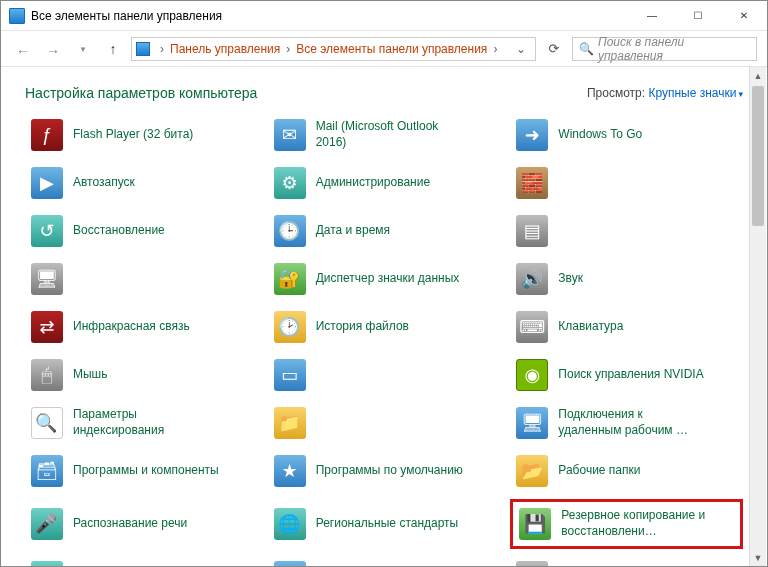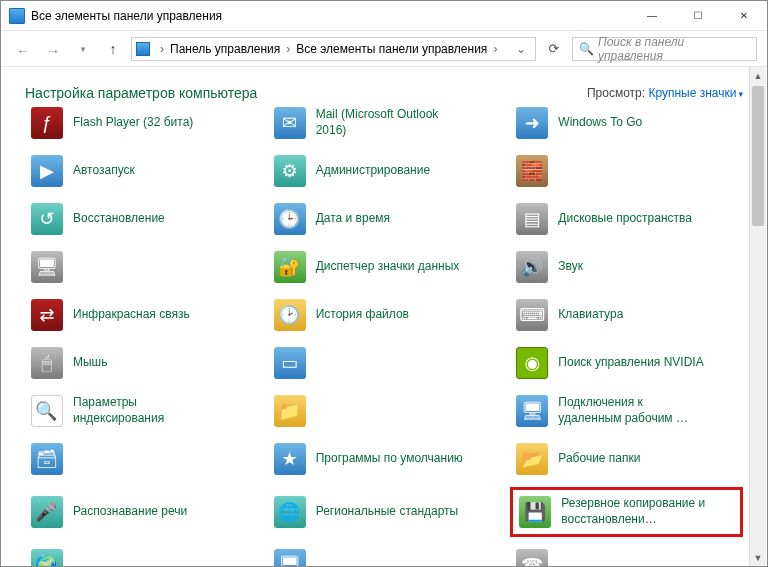--- a/index.html
+++ b/index.html
@@ -12,29 +12,29 @@
   .winbtns { display: flex; }
   .winbtn { width: 46px; height: 30px; display: flex; align-items: center; justify-content: center; color: #333; font-size: 10px; }
 
   
   .navbar { height: 36px; display: flex; align-items: center; padding: 0 10px; gap: 6px; border-bottom: 1px solid #e5e5e5; }
   .navarrow { width: 24px; height: 24px; display: flex; align-items: center; justify-content: center; color: #888; font-size: 14px; border-radius: 2px; }
   .navarrow.enabled { color: #333; }
   .addr { flex: 1; height: 24px; border: 1px solid #ccc; display: flex; align-items: center; padding: 0 4px; font-size: 12px; background: #fff; }
   .addr .cp-icon { width: 14px; height: 14px; background: linear-gradient(#5ab0e8,#1e7bd0); border: 1px solid #166bb3; margin-right: 6px; }
   .addr .sep { color: #666; padding: 0 4px; }
-  .addr .crumb { color: #000000; padding: 2px 2px; }
+  .addr .crumb { color: #c2410c; padding: 2px 2px; }
   .addr .chev { width: 20px; text-align: center; color: #666; }
   .refresh { width: 24px; height: 24px; display: flex; align-items: center; justify-content: center; color: #555; font-size: 13px; }
   .search { width: 185px; height: 24px; border: 1px solid #ccc; display: flex; align-items: center; padding: 0 6px; font-size: 12px; color: #888; font-style: italic; }
   .search .s-icon { margin-right: 4px; font-style: normal; color: #888; }
 
   
   .content { position: relative; height: calc(100% - 66px); padding: 18px 24px 10px 24px; overflow: hidden; }
-  .heading-row { display: flex; justify-content: space-between; align-items: center; margin-bottom: 2px; }
+  .heading-row { display: flex; justify-content: space-between; align-items: center; margin-bottom: 14px; }
   .heading { color: #0a6b3d; font-size: 14px; font-weight: 400; }
   .view-by { font-size: 12px; color: #444; }
   .view-by a { color: #0066cc; text-decoration: none; }
   .view-by .arr { color: #0066cc; font-size: 9px; margin-left: 2px; }
 
   .grid { display: grid; grid-template-columns: repeat(3, 1fr); column-gap: 10px; row-gap: 8px; }
   .item { display: flex; align-items: center; gap: 10px; padding: 4px 6px; min-height: 40px; cursor: default; }
   .item .ic { width: 32px; height: 32px; flex-shrink: 0; display: flex; align-items: center; justify-content: center; border-radius: 3px; font-size: 18px; color: #fff; }
   .item .lbl { font-size: 12px; color: #0a6b3d; line-height: 1.3; max-width: 150px; }
 
@@ -128,21 +128,20 @@
       <div class="item">
         <div class="ic ic-teal">↺</div>
         <div class="lbl">Восстановление</div>
       </div>
       <div class="item">
         <div class="ic ic-blue">🕒</div>
         <div class="lbl">Дата и время</div>
       </div>
       <div class="item">
         <div class="ic ic-gray">▤</div>
-        <div class="lbl">Дисковые пространства</div>
       </div>
       <div class="item">
         <div class="ic ic-gray">🖥</div>
       </div>
       <div class="item">
         <div class="ic ic-green">🔐</div>
         <div class="lbl">Диспетчер значки данных</div>
       </div>
       <div class="item">
         <div class="ic ic-gray">🔊</div>
@@ -177,20 +176,21 @@
       </div>
       <div class="item">
         <div class="ic ic-yellow">📁</div>
       </div>
       <div class="item">
         <div class="ic ic-blue">🖥</div>
         <div class="lbl">Подключения к удаленным рабочим …</div>
       </div>
       <div class="item">
         <div class="ic ic-blue">🗃</div>
+        <div class="lbl">Программы и компоненты</div>
       </div>
       <div class="item">
         <div class="ic ic-blue">★</div>
         <div class="lbl">Программы по умолчанию</div>
       </div>
       <div class="item">
         <div class="ic ic-yellow">📂</div>
         <div class="lbl">Рабочие папки</div>
       </div>
       <div class="item">

